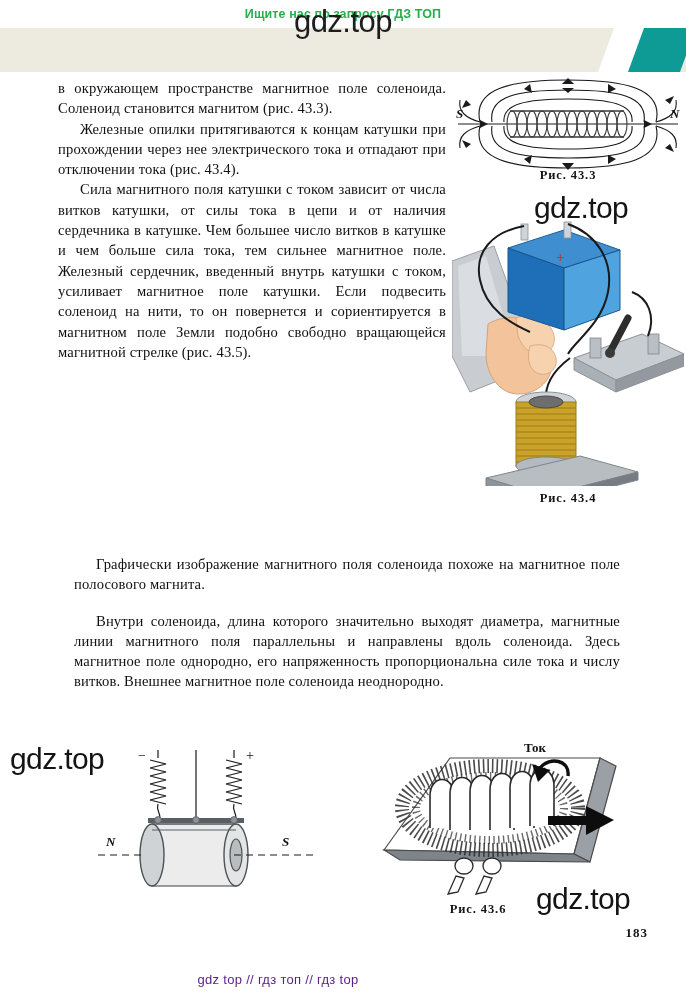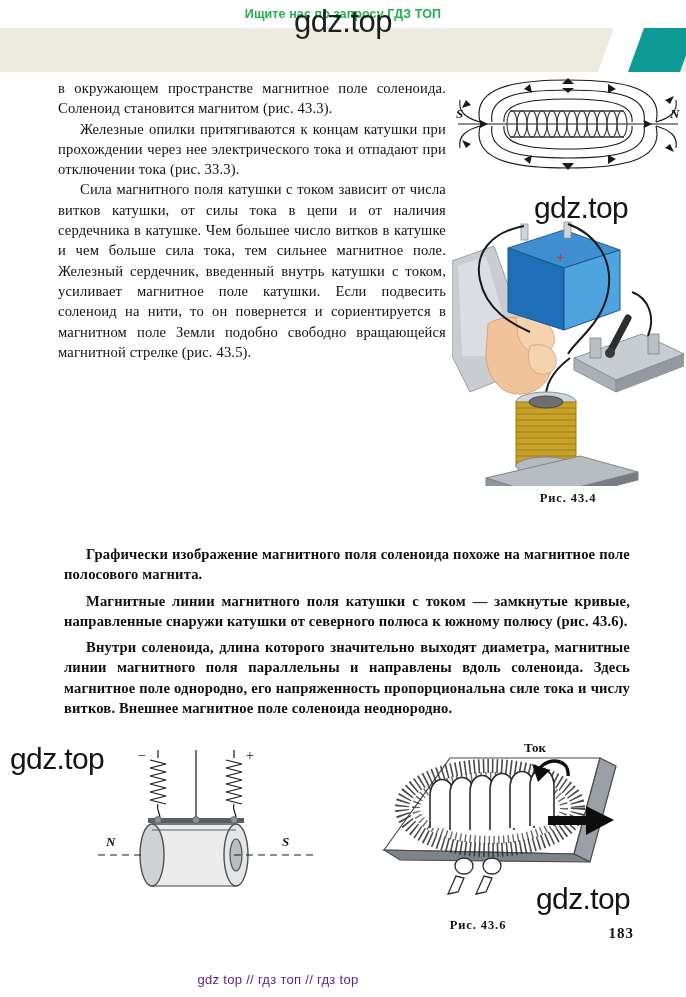--- a/index.html
+++ b/index.html
@@ -58,21 +58,21 @@
   }
   .col-text p{ margin:0; text-indent:22px;font-family:Liberation Serif, serif; }
   .col-text p.cont{ text-indent:0; }
 
   .full-text{
     position:absolute; left:58px; top:466px; width:578px;
     font-size:14.6px; line-height:20.3px;
     color:#101010; text-align:justify;
     letter-spacing:.15px;
   }
-  .full-text p{ margin:6px; text-indent:22px;font-weight:bold; }
+  .full-text p{ margin:16px; text-indent:22px; }
 
   .fig-caption{
     font-family:"Liberation Serif", serif;
     font-size:12.5px; font-weight:700; color:#141414;
     text-align:center; letter-spacing:.9px;
   }
 
   
   .fig43-3{ position:absolute; left:452px; top:2px; width:232px; height:130px; }
   .fig43-3 .cap{ position:absolute; left:0; top:94px; width:232px; }
@@ -84,38 +84,38 @@
   
   .fig43-4{ position:absolute; left:452px; top:134px; width:232px; height:310px; }
   .fig43-4 .cap{ position:absolute; left:0; top:285px; width:232px;text-align:center; }
 
   
   .fig43-5{ position:absolute; left:86px; top:672px; width:240px; height:180px; }
   .fig43-5 .cap{ position:absolute; left:0; top:154px; width:240px; }
 
   
   .fig43-6{ position:absolute; left:378px; top:662px; width:266px; height:192px; }
-  .fig43-6 .cap{ position:absolute; left:0; top:168px; width:200px;margin-top:16px; }
+  .fig43-6 .cap{ position:absolute; left:0; top:168px; width:200px; }
 
   
   .wm{
     position:absolute;
     font-family:"Liberation Sans", sans-serif;
     font-size:30px; color:#141414; letter-spacing:-.6px;
     white-space:nowrap; z-index:5;
   }
   .wm-right-top{ left:534px; top:191px; }
   .wm-left-bottom{ left:10px; top:742px; }
   .wm-right-bottom{ left:536px; top:882px; }
 
   
   .page-number{
     position:absolute; left:0; top:925px; width:686px;
-    text-align:right; padding-right:52px;
-    font-size:15px; font-weight:700; color:#131313; letter-spacing:1px;
+    text-align:right; padding-right:38px;
+    font-size:13px; font-weight:700; color:#131313; letter-spacing:1px;
   }
 
   
   .promo-footer{
     position:absolute; left:0; top:962px; width:556px; height:35px;
     display:flex; align-items:center; justify-content:center;
     font-family:"Liberation Sans", sans-serif;
     font-size:13px; color:#5b1c8c; letter-spacing:.3px;
   }
   svg{ display:block; }
@@ -128,27 +128,26 @@
 <div class="banner">
   <div class="banner-notch"></div>
   <div class="banner-teal"></div>
 </div>
 <div class="banner-wm">gdz.top</div>
 
 <div class="page">
 
   <div class="col-text">
     <p class="cont">в окружающем пространстве магнитное поле соленоида. Соленоид становится магнитом (рис. 43.3).</p>
-    <p>Железные опилки притягиваются к концам катушки при прохождении через нее электрического тока и отпадают при отключении тока (рис. 33.3).</p>
+    <p>Железные опилки притягиваются к концам катушки при прохождении через нее электрического тока и отпадают при отключении тока (рис. 43.4).</p>
     <p>Сила магнитного поля катушки с током зависит от числа витков катушки, от силы тока в цепи и от наличия сердечника в катушке. Чем большее число витков в катушке и чем больше сила тока, тем сильнее магнитное поле. Железный сердечник, введенный внутрь катушки с током, усиливает магнитное поле катушки. Если подвесить соленоид на нити, то он повернется и сориентируется в магнитном поле Земли подобно свободно вращающейся магнитной стрелке (рис. 43.5).</p>
   </div>
 
   <div class="full-text">
     <p>Графически изображение магнитного поля соленоида похоже на магнитное поле полосового магнита.</p>
-    <p>Магнитные линии магнитного поля катушки с током — замкнутые кривые, направленные снаружи катушки от северного полюса к южному полюсу (рис. 43.6).</p>
     <p>Внутри соленоида, длина которого значительно выходят диаметра, магнитные линии магнитного поля параллельны и направлены вдоль соленоида. Здесь магнитное поле однородно, его напряженность пропорциональна силе тока и числу витков. Внешнее магнитное поле соленоида неоднородно.</p>
   </div>
 
   <div class="fig43-3">
     <svg width="232" height="96" viewBox="0 0 232 96">
       <g fill="none" stroke="#1a1a1a" stroke-width="1.1">
 
         <path d="M28 48 C20 14 60 6 116 6 C172 6 212 14 204 48"></path>
         <path d="M40 48 C36 22 66 16 116 16 C166 16 196 22 192 48"></path>
         <path d="M52 48 C50 30 74 25 116 25 C158 25 182 30 180 48"></path>
@@ -194,20 +193,21 @@
         <polygon points="14,26 10,34 19,31"></polygon>
         <polygon points="218,30 222,22 213,26"></polygon>
         <polygon points="14,74 10,66 19,70"></polygon>
         <polygon points="218,70 222,78 213,74"></polygon>
         <polygon points="36,50 28,46 28,54"></polygon>
         <polygon points="200,50 192,46 192,54"></polygon>
       </g>
       <text class="fig-label-it" x="4" y="44" font-size="13" font-style="italic" fill="#111">S</text>
       <text class="fig-label-it" x="218" y="44" font-size="13" font-style="italic" fill="#111">N</text>
     </svg>
+    <div class="fig-caption cap">Рис. 43.3</div>
   </div>
 
   <div class="fig43-4">
     <svg width="232" height="280" viewBox="0 0 232 280">
 
       <path d="M0 55 L42 40 L70 118 L58 170 L18 186 L0 150 Z" fill="#c9ccd1" stroke="#9aa0a6" stroke-width="1"></path>
       <path d="M6 60 L34 50 L52 112 L38 150 L10 150 Z" fill="#dadde1"></path>
 
       <path d="M36 118 C52 108 74 110 86 122 C98 134 104 152 98 168
                C92 184 72 192 56 186 C42 180 34 164 34 148 Z" fill="#f3c49b" stroke="#d6a178" stroke-width="1"></path>

